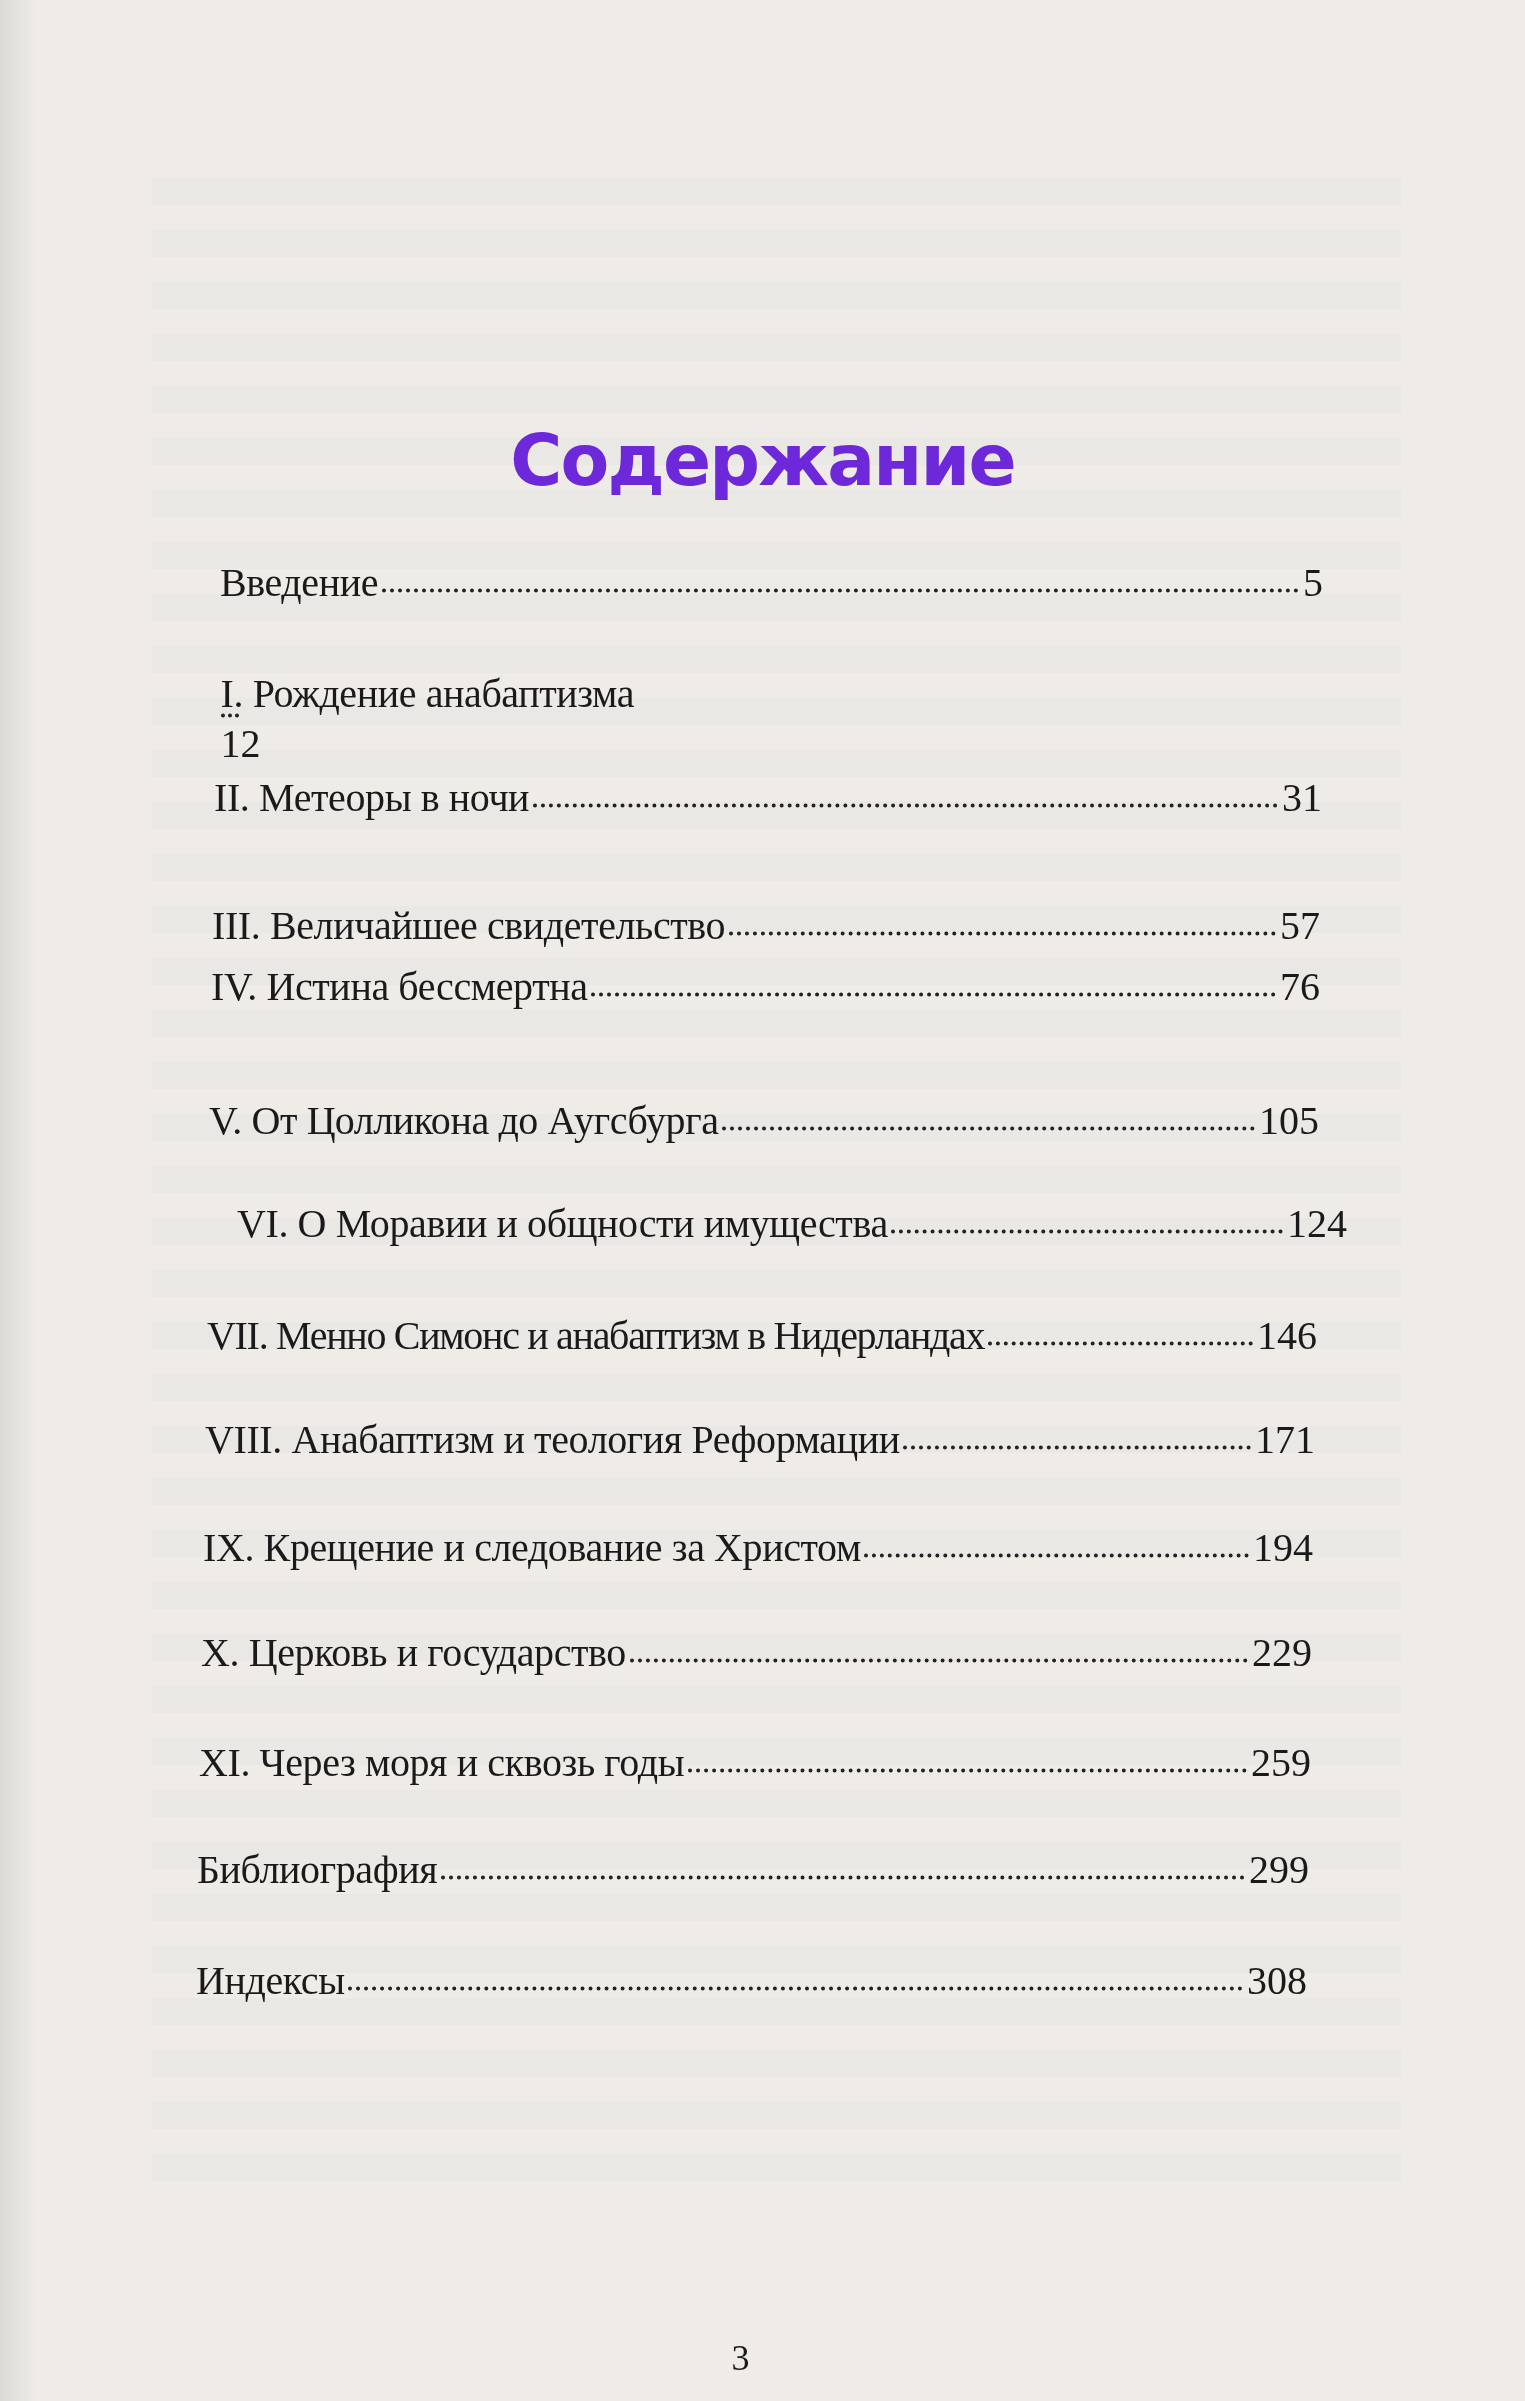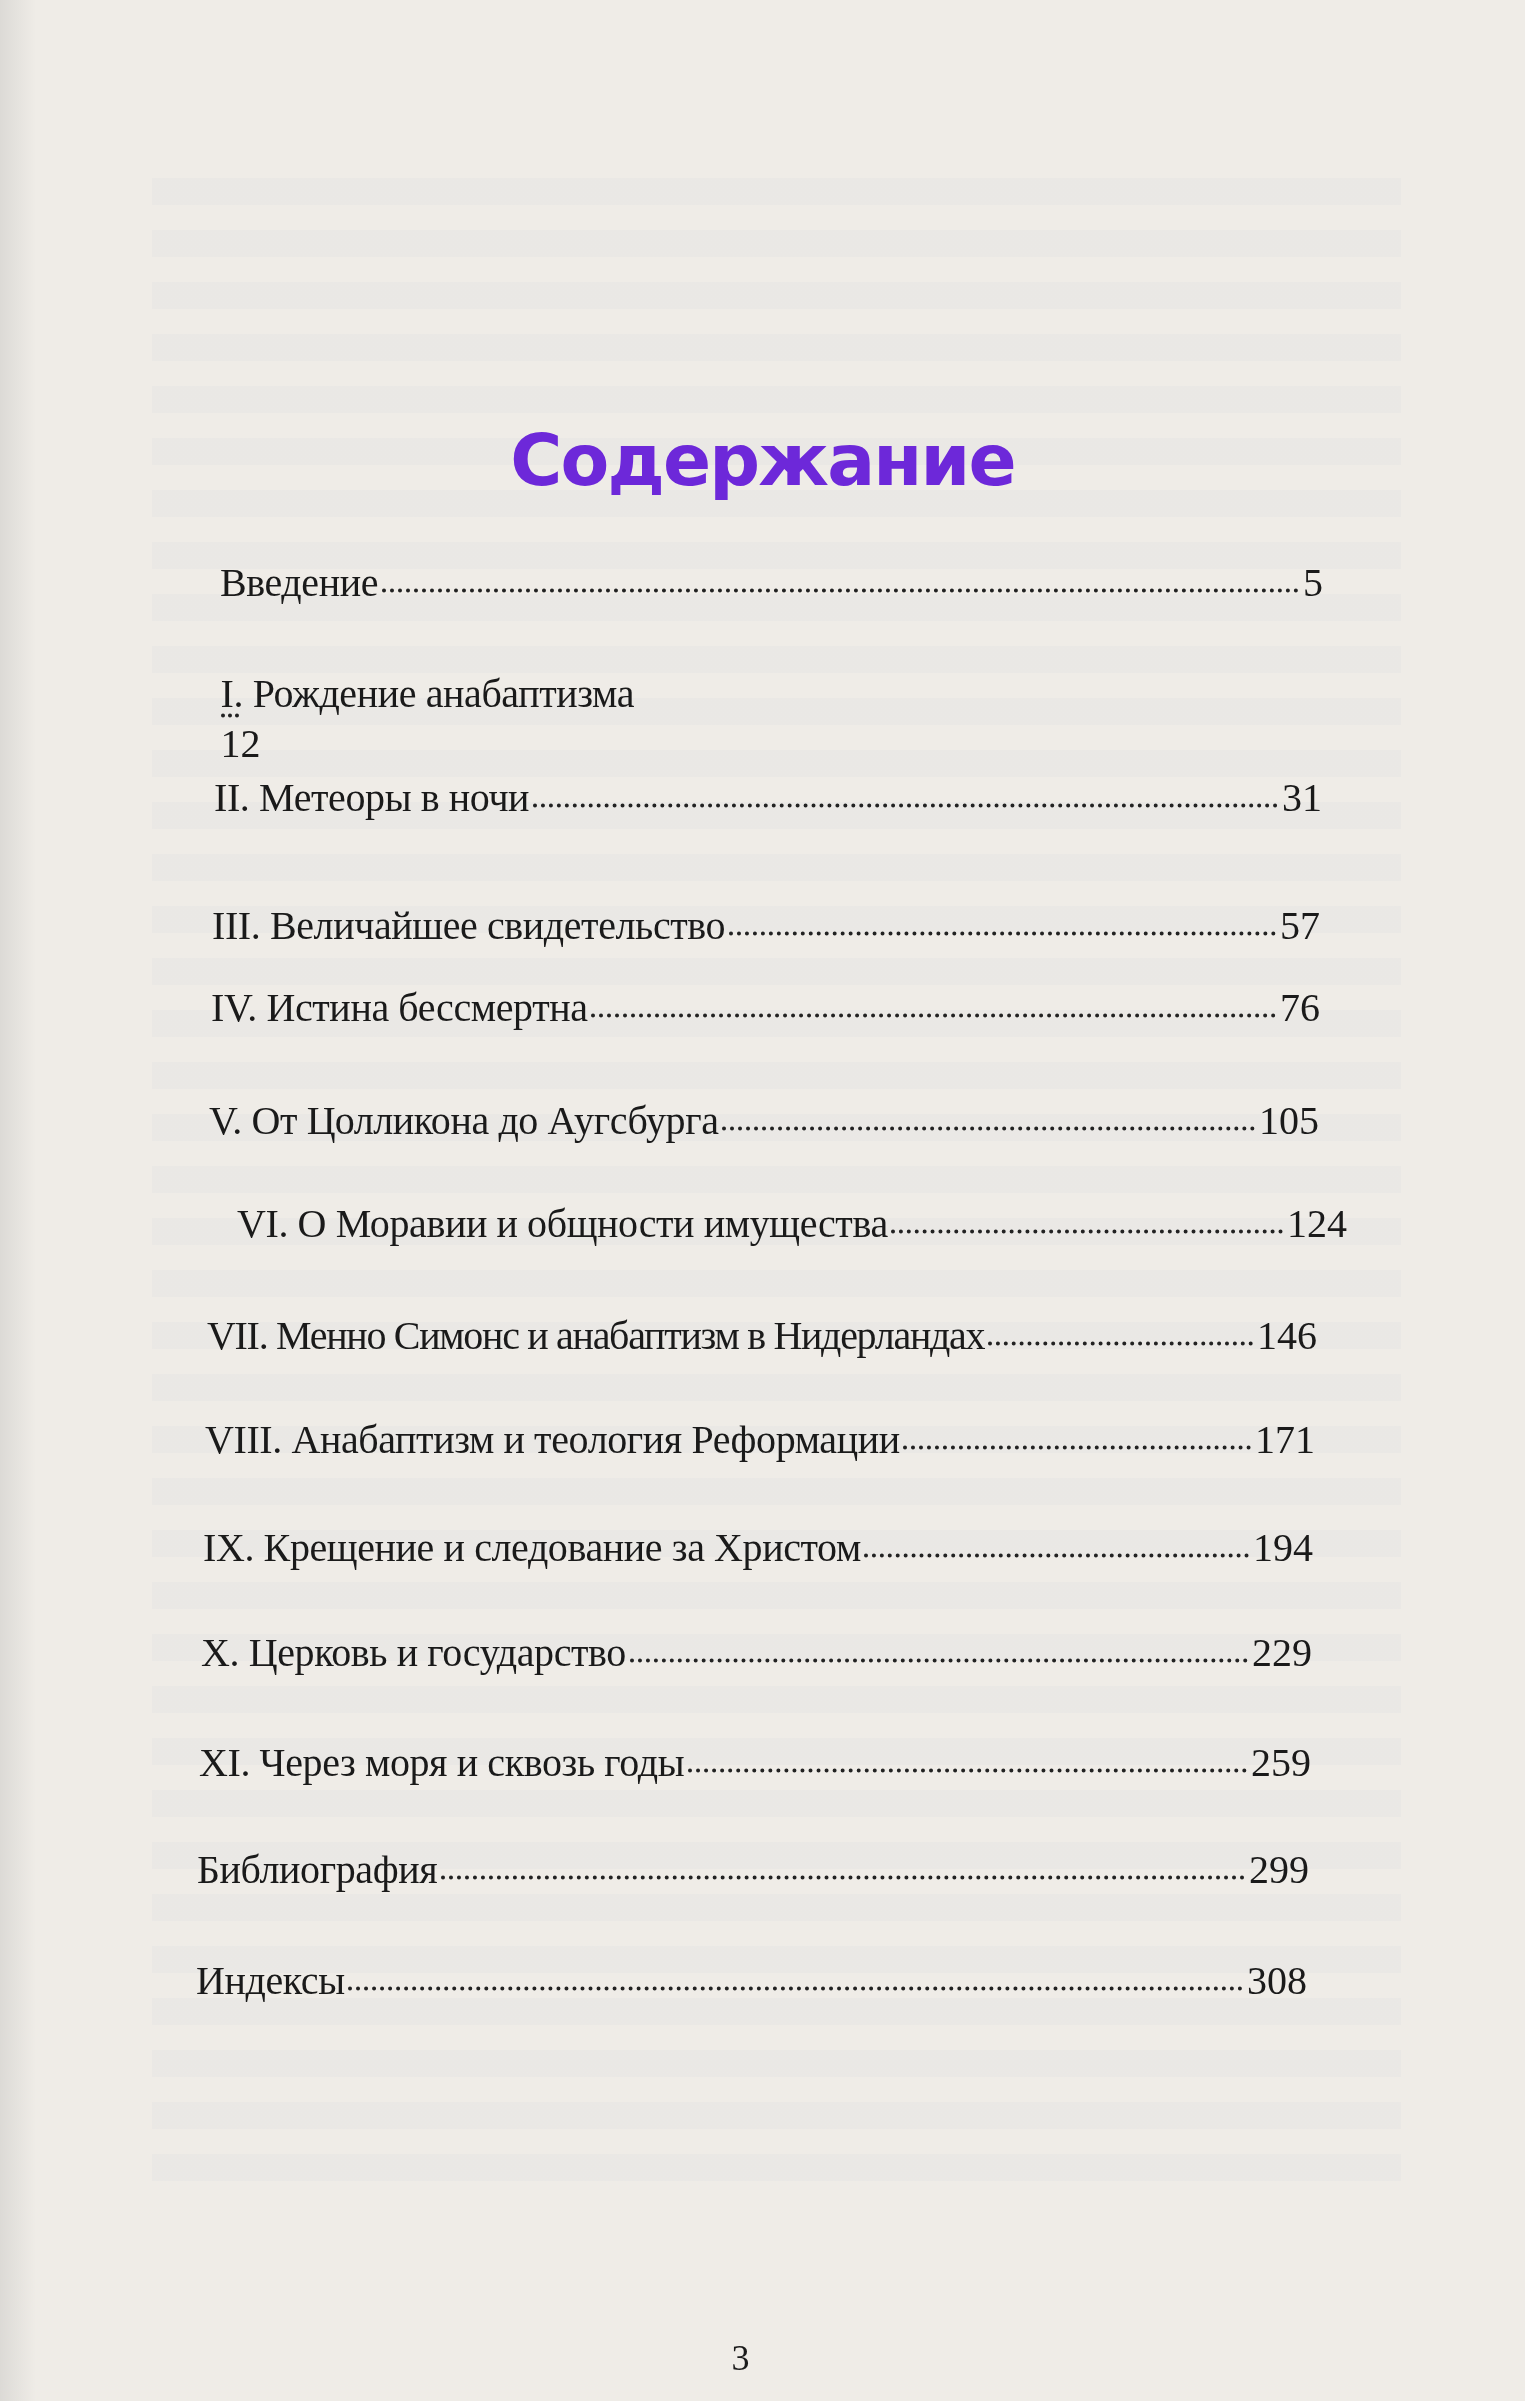--- a/index.html
+++ b/index.html
@@ -66,21 +66,21 @@
   <div class="toc-row" style="left:214px; width:1108px; top:775px;">
     <span class="toc-label">II. Метеоры в ночи</span>
     <span class="toc-leader"></span>
     <span class="toc-page">31</span>
   </div>
   <div class="toc-row" style="left:212px; width:1108px; top:866px;margin-top:37px;">
     <span class="toc-label">III. Величайшее свидетельство</span>
     <span class="toc-leader"></span>
     <span class="toc-page">57</span>
   </div>
-  <div class="toc-row" style="left:211px; width:1109px; top:985px;">
+  <div class="toc-row" style="left:211px; width:1109px; top:964px;">
     <span class="toc-label">IV. Истина бессмертна</span>
     <span class="toc-leader"></span>
     <span class="toc-page">76</span>
   </div>
   <div class="toc-row" style="left:209px; width:1110px; top:1098px;">
     <span class="toc-label">V. От Цолликона до Аугсбурга</span>
     <span class="toc-leader"></span>
     <span class="toc-page">105</span>
   </div>
   <div class="toc-row" style="left:208px; width:1110px; top:1201px;margin-left:29px;">

